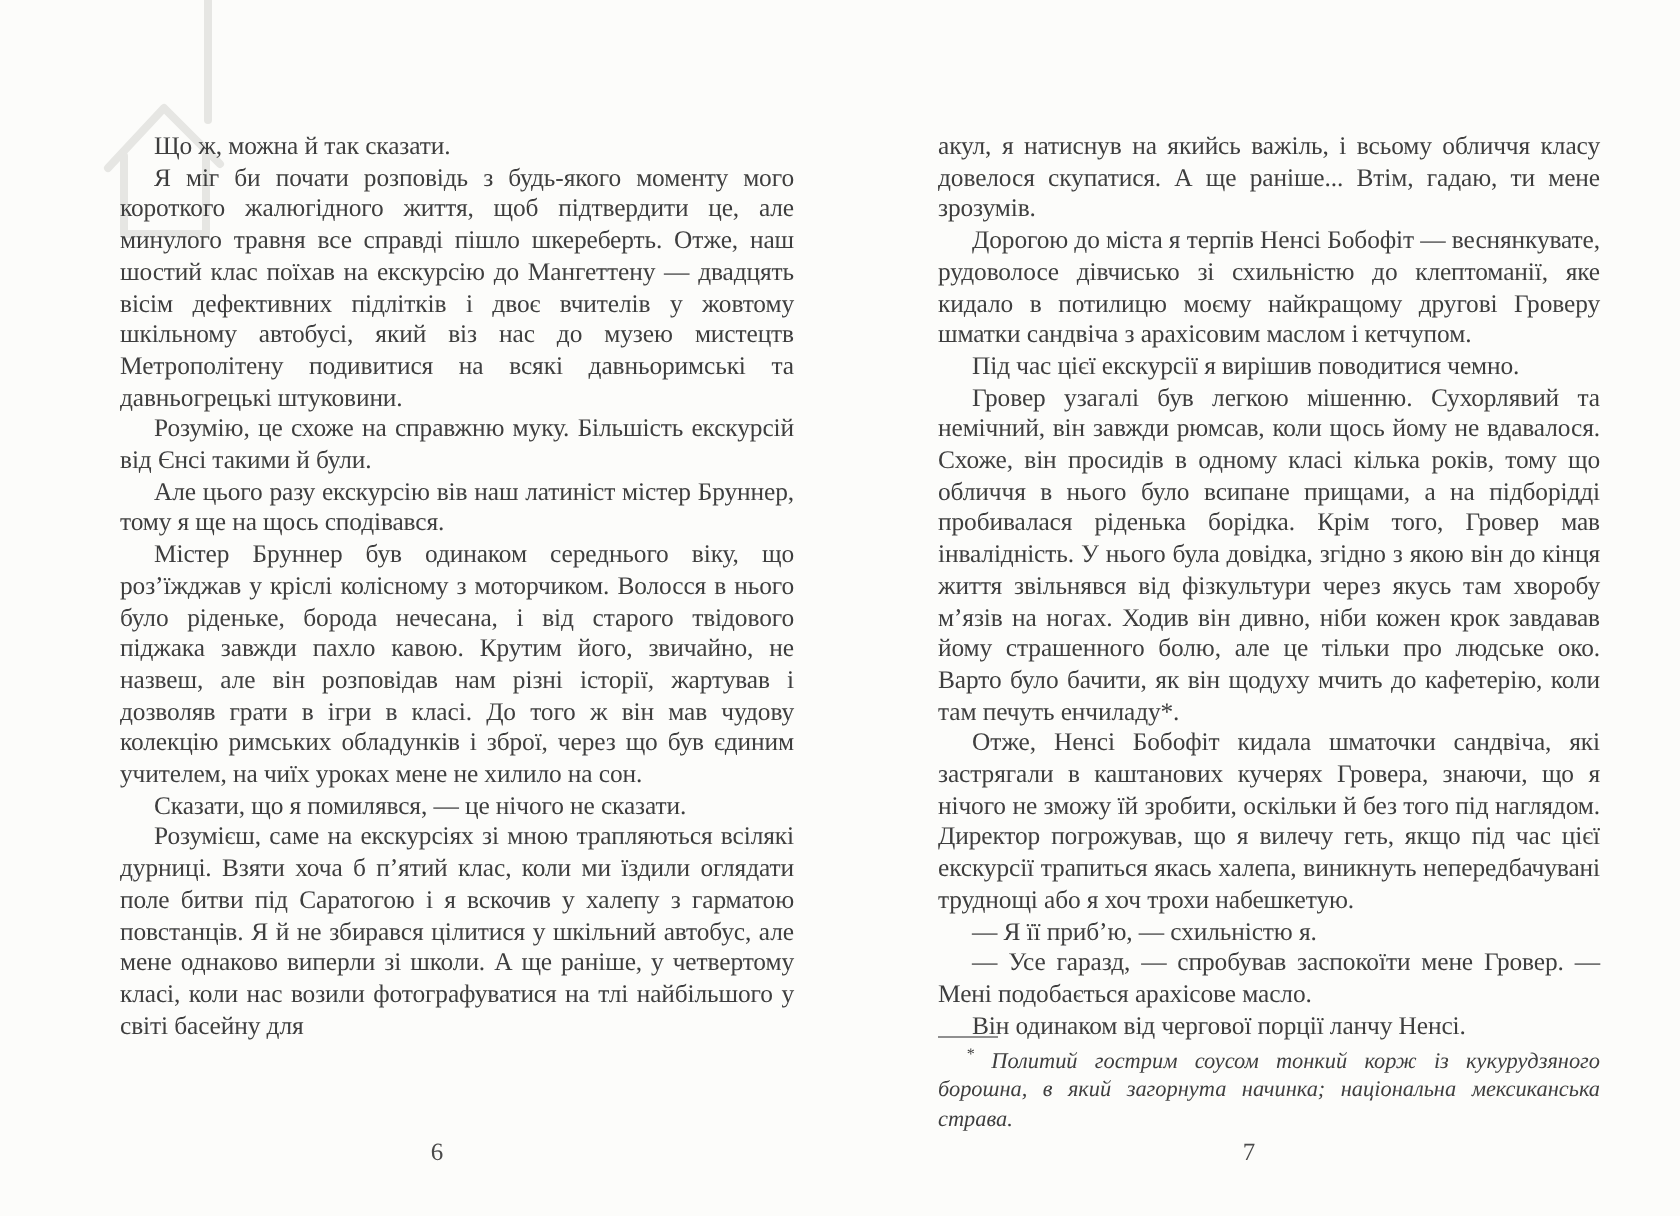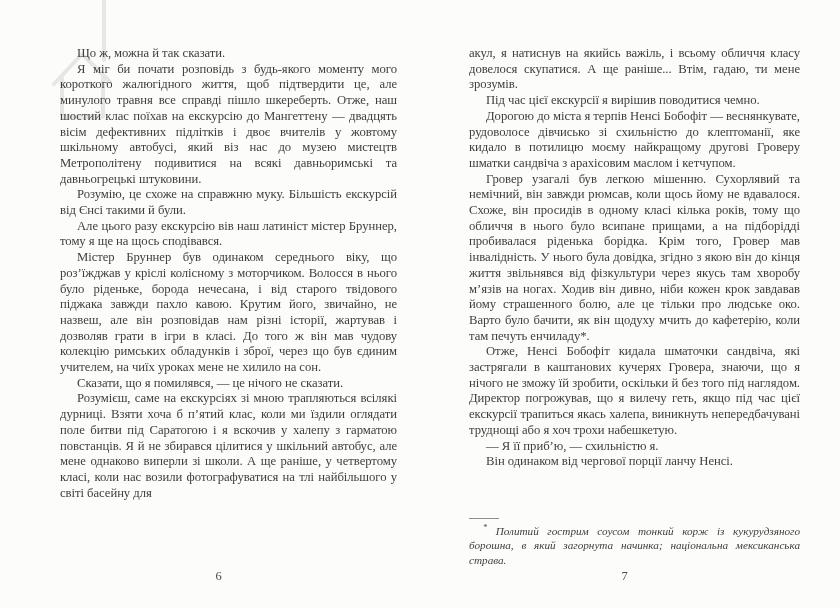--- a/index.html
+++ b/index.html
@@ -8,21 +8,21 @@
     background: #fcfcfa;
     position: relative;
     overflow: hidden;
     font-family: "Liberation Serif", serif;
   }
   .watermark {
     position: absolute; left: 48px; top: 0;
     pointer-events: none;
   }
   .page-body {
-    position: absolute; top: 46px;
+    position: absolute; top: 66px;
     font-size: 12.7px;
     line-height: 15.7px;
     letter-spacing: -0.05px;
     color: #3e3e3e;
     text-align: justify;
   }
   .left-body  { left: 60px;  width: 337px; }
   .right-body { left: 469px; width: 331px; }
   p.para { margin: 0; padding: 0; }
   p.para.indent { text-indent: 17px; }
@@ -66,25 +66,26 @@
     <p class="para indent">Розумію, це схоже на справжню муку. Більшість екскурсій від Єнсі такими й були.</p>
     <p class="para indent">Але цього разу екскурсію вів наш латиніст містер Бруннер, тому я ще на щось сподівався.</p>
     <p class="para indent">Містер Бруннер був одинаком середнього віку, що роз’їжджав у кріслі колісному з моторчиком. Волосся в нього було ріденьке, борода нечесана, і від старого твідового піджака завжди пахло кавою. Крутим його, звичайно, не назвеш, але він розповідав нам різні історії, жартував і дозволяв грати в ігри в класі. До того ж він мав чудову колекцію римських обладунків і зброї, через що був єдиним учителем, на чиїх уроках мене не хилило на сон.</p>
     <p class="para indent">Сказати, що я помилявся, — це нічого не сказати.</p>
     <p class="para indent">Розумієш, саме на екскурсіях зі мною трапляються всілякі дурниці. Взяти хоча б п’ятий клас, коли ми їздили оглядати поле битви під Саратогою і я вскочив у халепу з гарматою повстанців. Я й не збирався цілитися у шкільний автобус, але мене однаково виперли зі школи. А ще раніше, у четвертому класі, коли нас возили фотографуватися на тлі найбільшого у світі басейну для</p>
   </div>
   <div class="pagenum pn-left">6</div>
 
   <div class="page-body right-body">
     <p class="para">акул, я натиснув на якийсь важіль, і всьому обличчя класу довелося скупатися. А ще раніше... Втім, гадаю, ти мене зрозумів.</p>
+    <p class="para indent">Дорогою до міста я терпів Ненсі Бобофіт — веснянкувате, рудоволосе дівчисько зі схильністю до клептоманії, яке кидало в потилицю моєму найкращому другові Гроверу шматки сандвіча з арахісовим маслом і кетчупом.</p>
     <p class="para indent">Під час цієї екскурсії я вирішив поводитися чемно.</p>
-    <p class="para indent">Дорогою до міста я терпів Ненсі Бобофіт — веснянкувате, рудоволосе дівчисько зі схильністю до клептоманії, яке кидало в потилицю моєму найкращому другові Гроверу шматки сандвіча з арахісовим маслом і кетчупом.</p>
     <p class="para indent">Гровер узагалі був легкою мішенню. Сухорлявий та немічний, він завжди рюмсав, коли щось йому не вдавалося. Схоже, він просидів в одному класі кілька років, тому що обличчя в нього було всипане прищами, а на підборідді пробивалася ріденька борідка. Крім того, Гровер мав інвалідність. У нього була довідка, згідно з якою він до кінця життя звільнявся від фізкультури через якусь там хворобу м’язів на ногах. Ходив він дивно, ніби кожен крок завдавав йому страшенного болю, але це тільки про людське око. Варто було бачити, як він щодуху мчить до кафетерію, коли там печуть енчиладу*.</p>
     <p class="para indent">Отже, Ненсі Бобофіт кидала шматочки сандвіча, які застрягали в каштанових кучерях Гровера, знаючи, що я нічого не зможу їй зробити, оскільки й без того під наглядом. Директор погрожував, що я вилечу геть, якщо під час цієї екскурсії трапиться якась халепа, виникнуть непередбачувані труднощі або я хоч трохи набешкетую.</p>
     <p class="para indent">— Я її приб’ю, — схильністю я.</p>
+    <p class="para indent">— Усе гаразд, — спробував заспокоїти мене Гровер. — Мені подобається арахісове масло.</p>
     <p class="para indent">Він одинаком від чергової порції ланчу Ненсі.</p>
   </div>
 
   <div class="footnote">
     <div class="footnote-sep"></div>
     <p><sup>*</sup> <span>Политий гострим соусом тонкий корж із кукурудзяного борошна, в який загорнута начинка; національна мексиканська страва.</span></p>
   </div>
   <div class="pagenum pn-right">7</div>
 
 </div>

